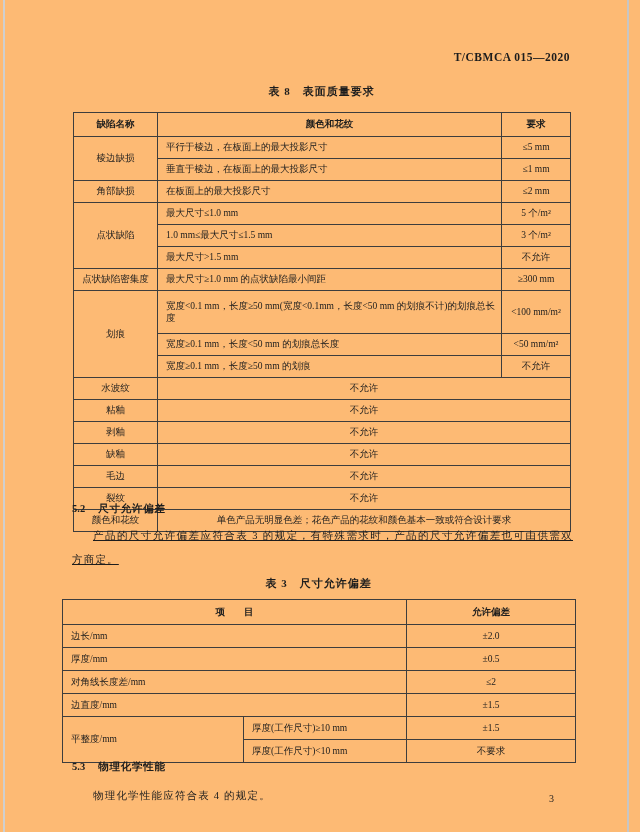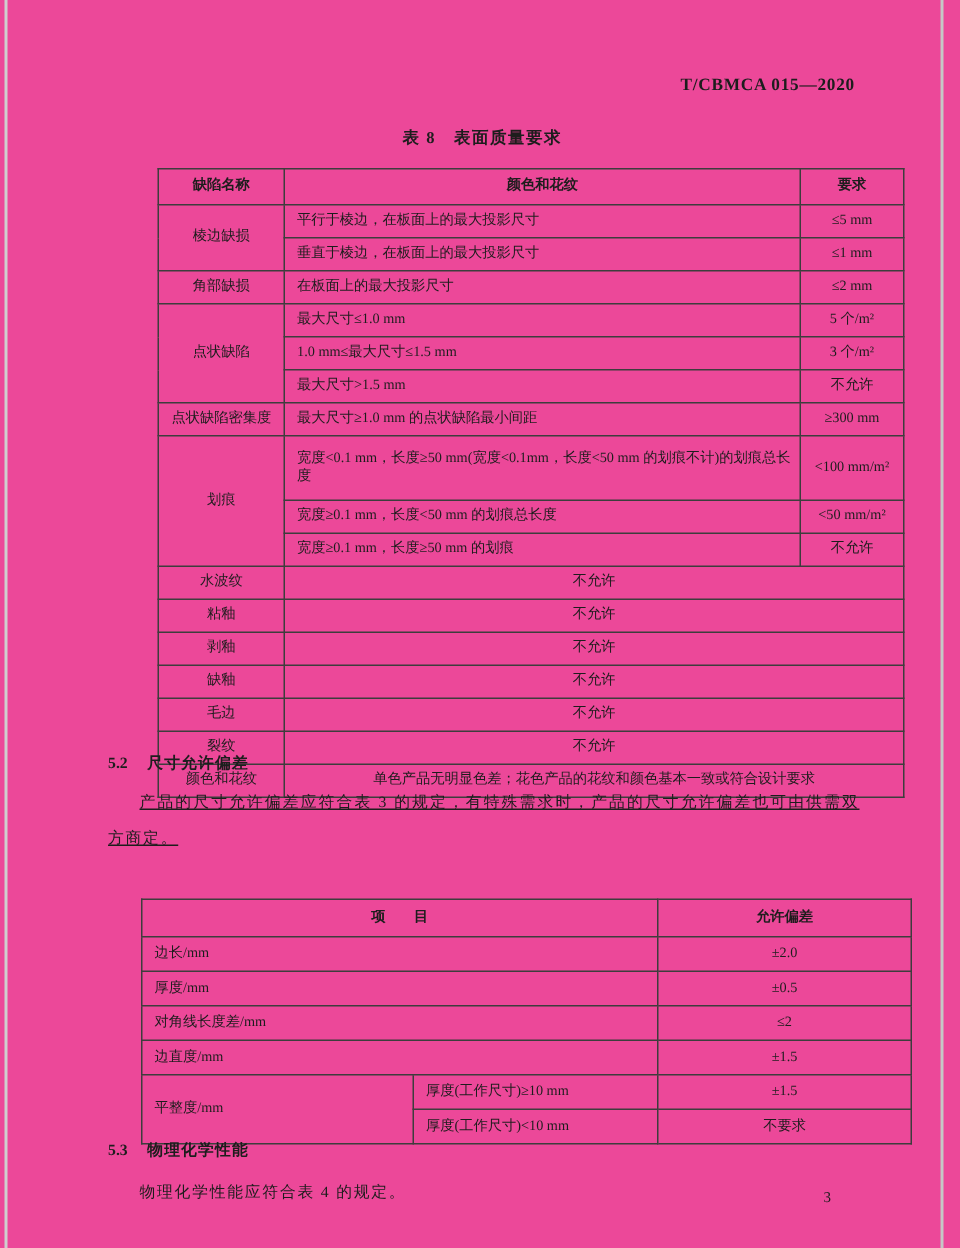--- a/index.html
+++ b/index.html
@@ -1,28 +1,28 @@
 <!DOCTYPE html>
 <html><head>
 <meta charset="utf-8">
 <style>
   html,body{margin:0;padding:0;}
   body{
     width:640px;height:832px;background:#ffffff;
     font-family:"Liberation Serif","DejaVu Serif",serif;
     color:#1d1d1d;
   }
-  .page{position:relative;width:640px;height:832px;background:#ec4899;overflow:hidden;}
+  .page{position:relative;width:640px;height:832px;background:#fdba74;overflow:hidden;}
   .scan-edge-left{position:absolute;left:3px;top:0;width:2px;height:832px;background:#cfcfcf;}
   .scan-edge-right{position:absolute;left:627px;top:0;width:2px;height:832px;background:#c6c6c6;}
   .header-ref{position:absolute;top:51px;right:70px;font-weight:bold;font-size:11.5px;letter-spacing:0.5px;}
   .table-title{position:absolute;text-align:center;font-weight:bold;font-size:11px;letter-spacing:1px;}
   #t2-title{left:73px;width:497px;top:84px;}
   #t3-title{left:62px;width:513px;top:576px;}
-  table{border-collapse:collapse;position:absolute;table-layout:fixed;margin-left:32px;}
+  table{border-collapse:collapse;position:absolute;table-layout:fixed;}
   .t2{left:73px;top:112px;width:497px;border:1.5px solid #2e2e2e;}
   .t3{left:62px;top:599px;width:513px;border:1.5px solid #2e2e2e;}
   th,td{border:1px solid #3d3d3d;font-size:9.5px;padding:1px 4px;line-height:1.3;overflow:hidden;}
   th{font-weight:bold;text-align:center;}
   .t2 th{height:21px;}
   .t2 td{height:19px;}
   .t3 th{height:22px;}
   .t3 td{height:20px;}
   tr.tall td{height:40px;}
   .cell-left{text-align:left;padding-left:8px;}
@@ -135,20 +135,21 @@
           <td class="cell-center" colspan="2">单色产品无明显色差；花色产品的花纹和颜色基本一致或符合设计要求</td>
         </tr>
       </tbody>
   </table>
 
   <div class="sec" id="sec52">
     <span class="num">5.2</span><span>尺寸允许偏差</span>
   </div>
   <p class="para" id="para52">产品的尺寸允许偏差应符合表 3 的规定，有特殊需求时，产品的尺寸允许偏差也可由供需双方商定。</p>
 
+  <div class="table-title" id="t3-title">表 3　尺寸允许偏差</div>
 
   <table class="t3">
     <colgroup>
         <col style="width:181px">
         <col style="width:163px">
         <col style="width:169px">
       </colgroup>
     <thead>
       <tr>
         <th colspan="2">项　　目</th>

